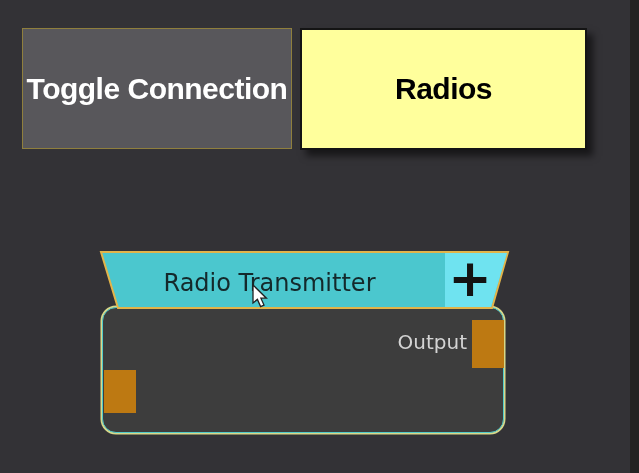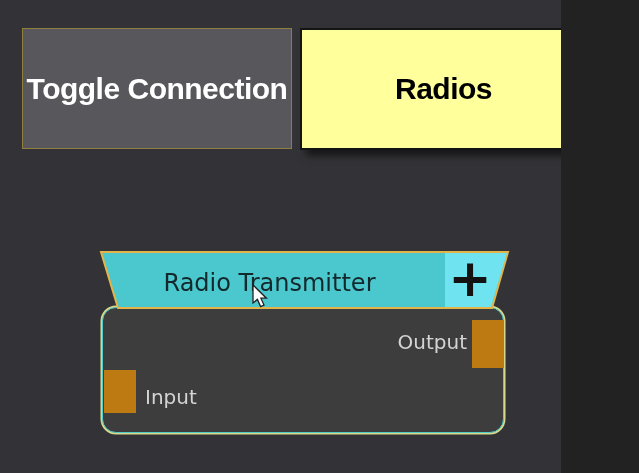--- a/index.html
+++ b/index.html
@@ -1,22 +1,21 @@
 <!DOCTYPE html>
 <html style="--bg: #333236; --button_gray: #58575b; --button_gray_border: #8f7f3d; --button_yellow: #ffff9c; --button_text_light: #ffffff; --button_text_dark: #000000; --header_cyan: #4bc7ce; --header_cyan_light: #6fe3f0; --gold_outline: #e2b44a; --node_body: #3d3d3d; --node_border_inner: #52cbcb; --node_border_outer: #d8d88a; --connector_orange: #bd7912; --port_label: #d4d4d4; --title_text: #14292b;"><head>
 <meta charset="utf-8">
 <style>
   html,body{margin:0;padding:0;background:#222;}
   .canvas{
     position:relative;
-    width:538px;height:473px;
+    width:630px;height:473px;
     background:var(--bg);
     overflow:hidden;
     font-family:"DejaVu Sans", sans-serif;
-    padding-left:23px;
   }
 
   
   .btn{
     position:absolute;
     display:flex;align-items:center;justify-content:center;
     font-family:"Liberation Sans", sans-serif;
     font-weight:bold;font-size:30px;letter-spacing:-0.5px;
     box-sizing:border-box;
     cursor:default;
@@ -83,21 +82,20 @@
   </div>
   <div class="btn btn-radios">
     <span>Radios</span>
   </div>
 
   <div class="node-body"></div>
 
   <div class="connector connector-output"></div>
   <div class="connector connector-input"></div>
   <div class="port-label label-output">Output</div>
-  <div class="port-label label-input">Input</div>
 
   <div class="node-header">
     <svg width="414" height="60" viewBox="0 0 414 60">
       <polygon points="3,2 410,2 394,58 20,58" style="fill:var(--header_cyan);stroke:var(--gold_outline);stroke-width:2"></polygon>
       <polygon points="347,3 409,3 393,57 347,57" style="fill:var(--header_cyan_light)"></polygon>
       <text x="372" y="28" text-anchor="middle" dominant-baseline="central" style="font-family:'DejaVu Sans',sans-serif;font-size:52px;font-weight:bold;fill:#131313">+</text>
     </svg>
   </div>
   <div class="node-title">Radio Transmitter</div>
 

